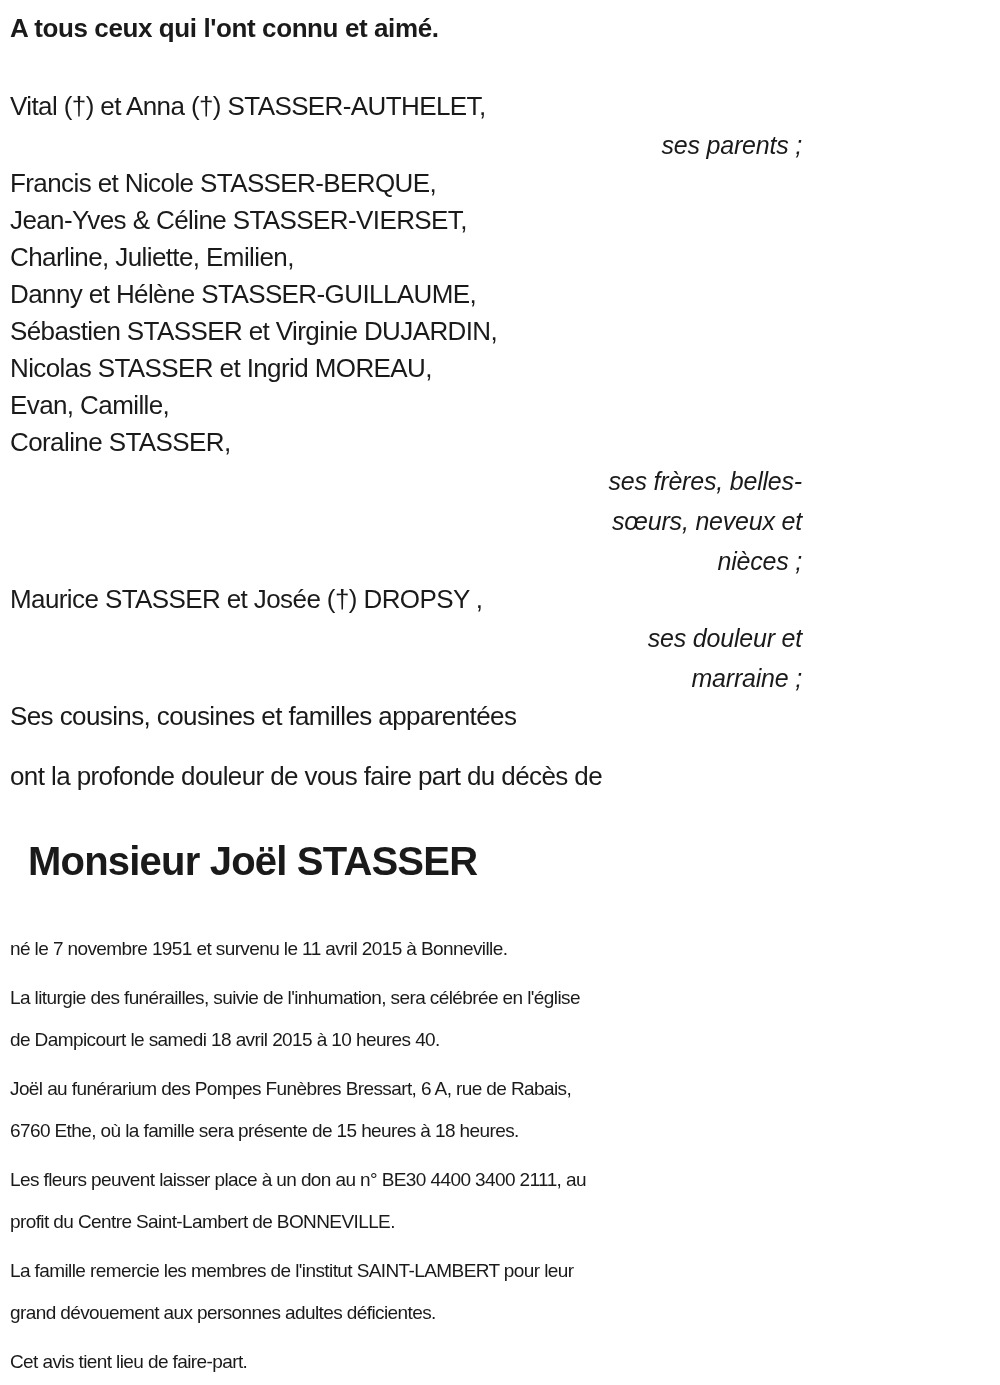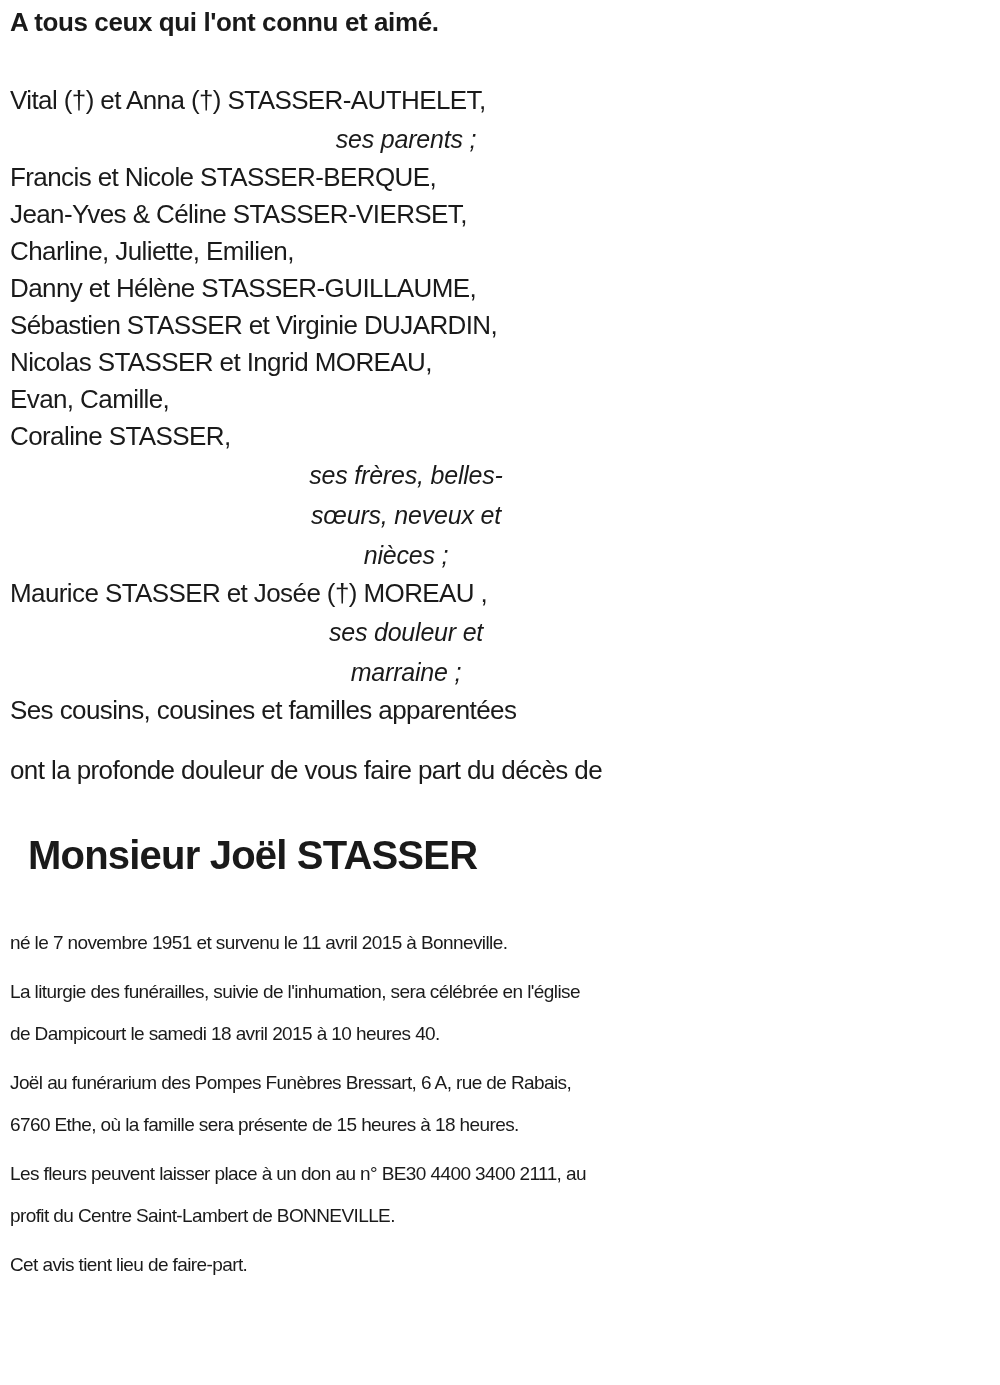--- a/index.html
+++ b/index.html
@@ -11,42 +11,42 @@
     width: 1000px;
     height: 1385px;
     box-sizing: border-box;
     font-family: "Liberation Sans", sans-serif;
     color: #1a1a1a;
   }
   .page {
     box-sizing: border-box;
     width: 812px;
     height: 1385px;
-    padding: 8px 10px 10px 10px;
+    padding: 14px 10px 10px 10px;
     overflow: hidden;
   }
   .intro {
     font-size: 26px;
     font-weight: 700;
     line-height: 28px;
     letter-spacing: -0.4px;
     margin: 0 0 46px 0;
     white-space: pre-line;
   }
   .names {
     font-size: 26px;
     line-height: 37px;
     letter-spacing: -0.6px;
     margin: 0;
     white-space: pre-line;
   }
   .relation {
     font-size: 25px;
     font-style: italic;
-    text-align: center;
+    text-align: right;
     line-height: 40px;
     letter-spacing: -0.2px;
     margin: 0;
     white-space: pre-line;
   }
   .opening {
     font-size: 26px;
     line-height: 37px;
     letter-spacing: -0.6px;
     margin: 23px 0 0 0;
@@ -87,35 +87,37 @@
 Charline, Juliette, Emilien,
 Danny et Hélène STASSER-GUILLAUME,
 Sébastien STASSER et Virginie DUJARDIN,
 Nicolas STASSER et Ingrid MOREAU,
 Evan, Camille,
 Coraline STASSER,</p>
     <p class="relation">ses frères, belles-
 sœurs, neveux et
 nièces ;</p>
 
-    <p class="names">Maurice STASSER et Josée (†) MOREAU ,</p>
+    <p class="names">Maurice STASSER et Josée (†) DROPSY ,</p>
     <p class="relation">ses douleur et
 marraine ;</p>
 
     <p class="names">Ses cousins, cousines et familles apparentées</p>
   </div>
 
   <p class="opening">ont la profonde douleur de vous faire part du décès de</p>
 
   <h1 class="deceased-title">Monsieur Joël STASSER</h1>
 
   <div class="paragraphs">
     <p class="para">né le 7 novembre 1951 et survenu le 11 avril 2015 à Bonneville.</p>
     <p class="para">La liturgie des funérailles, suivie de l'inhumation, sera célébrée en l'église
 de Dampicourt le samedi 18 avril 2015 à 10 heures 40.</p>
     <p class="para">Joël au funérarium des Pompes Funèbres Bressart, 6 A, rue de Rabais,
 6760 Ethe, où la famille sera présente de 15 heures à 18 heures.</p>
     <p class="para">Les fleurs peuvent laisser place à un don au n° BE30 4400 3400 2111, au
 profit du Centre Saint-Lambert de BONNEVILLE.</p>
+    <p class="para">La famille remercie les membres de l'institut SAINT-LAMBERT pour leur
+grand dévouement aux personnes adultes déficientes.</p>
     <p class="para">Cet avis tient lieu de faire-part.</p>
   </div>
 
 </div>
 
 </body></html>

